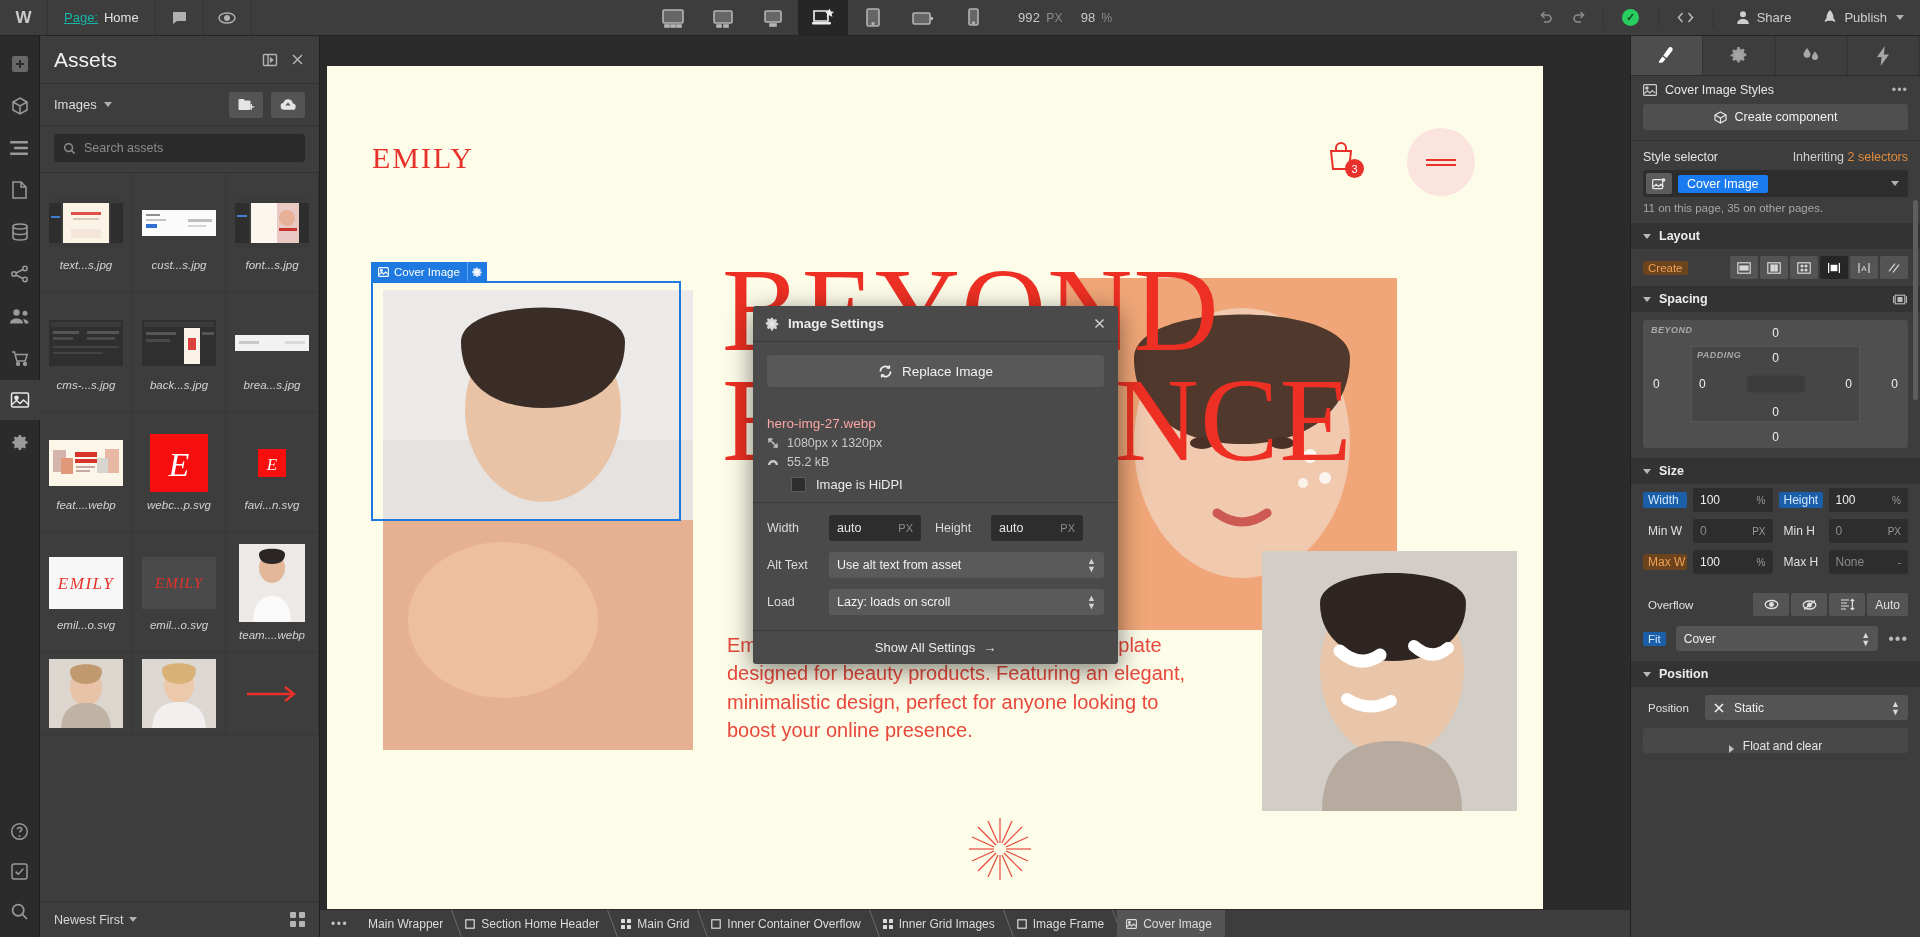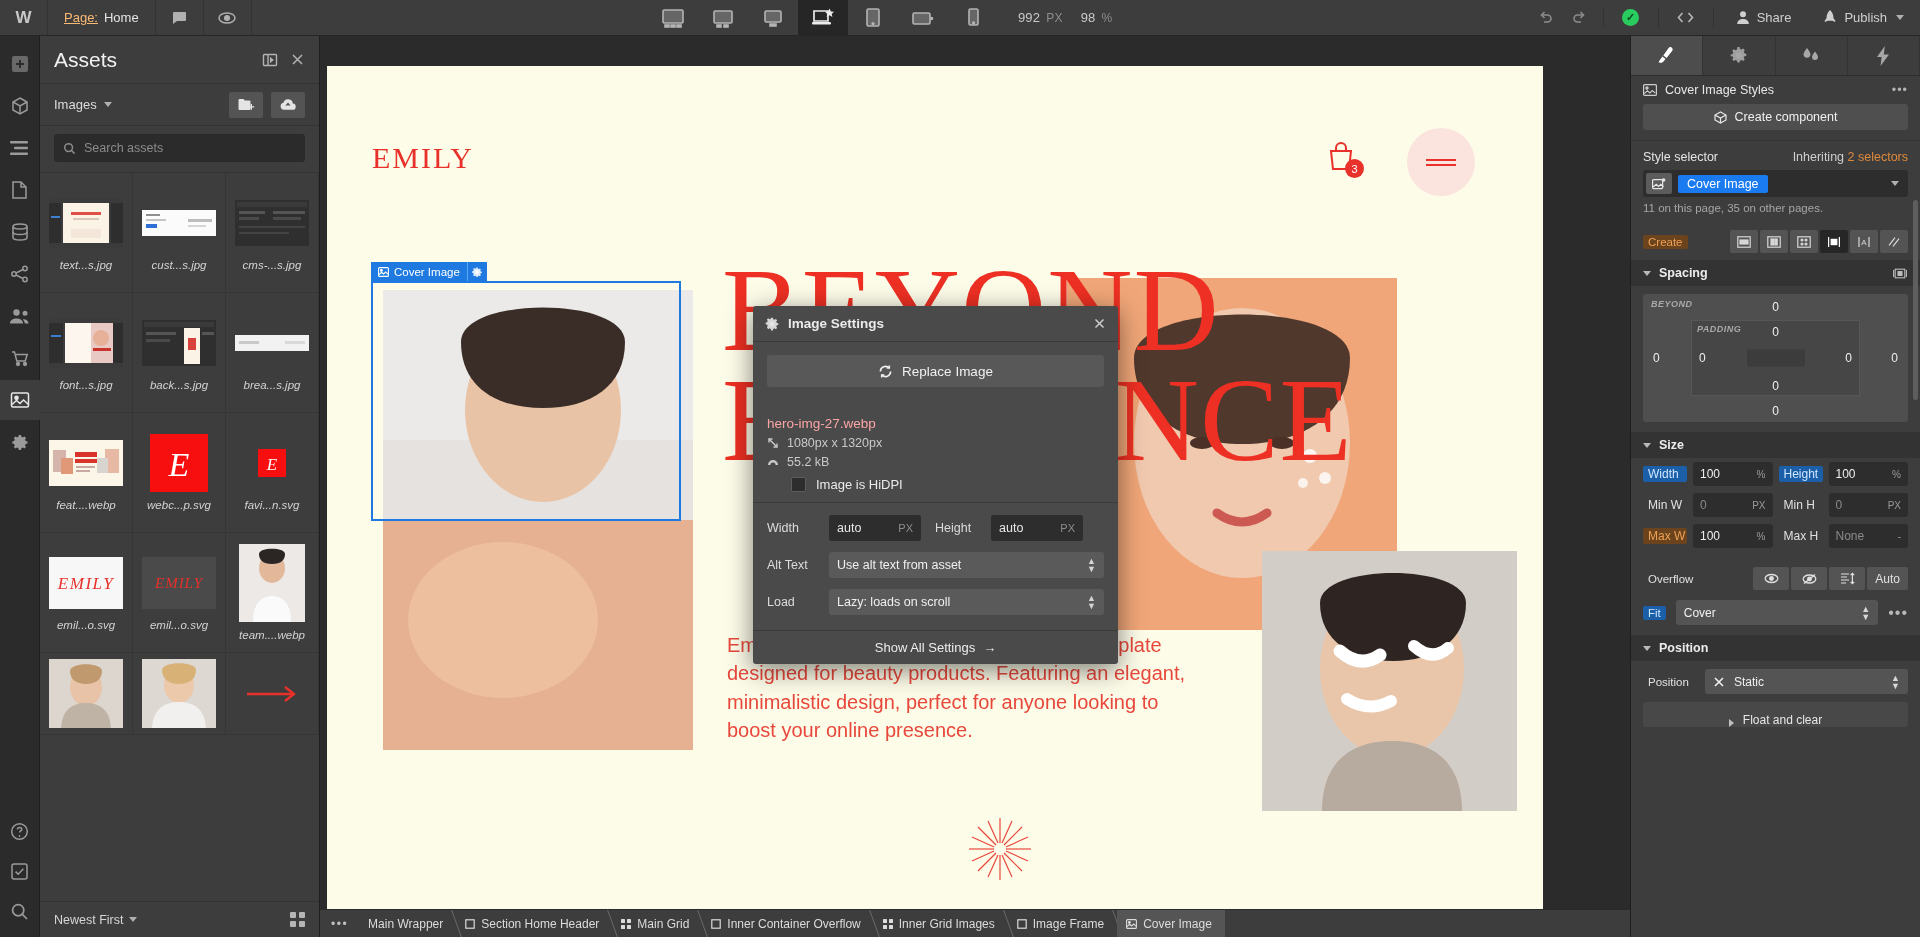--- a/index.html
+++ b/index.html
@@ -18,21 +18,21 @@
     border-bottom: 1px solid #262626; flex: 0 0 36px;
   }
   .tb-logo {
     width: 48px; display: flex; align-items: center; justify-content: center;
     color: #c8c8c8; font-size: 17px; font-weight: 700; border-right: 1px solid #333;
   }
   .tb-page {
     display: flex; align-items: center; gap: 6px; padding: 0 16px;
     font-size: 13px; color: #b8b8b8; border-right: 1px solid #333;
   }
-  .tb-page .pg-label { color: #fdba74; text-decoration: underline; }
+  .tb-page .pg-label { color: #14b8a6; text-decoration: underline; }
   .tb-page .pg-value { color: #e4e4e4; }
   .tb-iconbtn {
     width: 48px; display: flex; align-items: center; justify-content: center;
     border-right: 1px solid #333; color: #b0b0b0;
   }
   .tb-spacer { flex: 1 1 auto; }
   .devices { display: flex; align-items: stretch; }
   .dev {
     width: 50px; display: flex; align-items: center; justify-content: center;
     color: #b4b4b4;
@@ -642,48 +642,48 @@
                 <rect x="4" y="9" width="20" height="2" fill="#c4c4c4"></rect>
                 <rect x="4" y="14" width="11" height="4" fill="#2f6fd6"></rect>
                 <rect x="46" y="9" width="24" height="3" fill="#bdbdbd"></rect>
                 <rect x="46" y="15" width="18" height="2" fill="#d5d5d5"></rect>
               </svg>
           </div>
           <div class="asset-name">cust...s.jpg</div>
         </div>
         <div class="asset-cell">
           <div class="asset-thumb">
+            <svg width="74" height="50" viewBox="0 0 74 50">
+                <rect width="74" height="50" fill="#3b3b3b"></rect>
+                <rect x="0" y="5" width="14" height="40" fill="#2e2e2e"></rect>
+                <rect x="2" y="17" width="10" height="2" fill="#3d7fd0"></rect>
+                <rect x="16" y="5" width="26" height="40" fill="#fdf6ee"></rect>
+                <rect x="42" y="5" width="22" height="40" fill="#e8c9c4"></rect>
+                <circle cx="52" cy="20" r="8" fill="#e7b098"></circle>
+                <rect x="44" y="30" width="18" height="3" fill="#c8342c"></rect>
+                <rect x="64" y="5" width="10" height="40" fill="#2e2e2e"></rect>
+              </svg>
+          </div>
+          <div class="asset-name">font...s.jpg</div>
+        </div>
+
+        <div class="asset-cell">
+          <div class="asset-thumb">
             <svg width="74" height="46" viewBox="0 0 74 46">
                 <rect width="74" height="46" fill="#2f2f2f"></rect>
                 <rect x="2" y="2" width="70" height="5" fill="#3a3a3a"></rect>
                 <rect x="4" y="11" width="26" height="3" fill="#555"></rect>
                 <rect x="4" y="17" width="20" height="3" fill="#4a4a4a"></rect>
                 <rect x="38" y="11" width="32" height="3" fill="#555"></rect>
                 <rect x="38" y="17" width="28" height="3" fill="#4a4a4a"></rect>
                 <rect x="4" y="26" width="66" height="2" fill="#434343"></rect>
                 <rect x="4" y="32" width="50" height="2" fill="#434343"></rect>
               </svg>
           </div>
           <div class="asset-name">cms-...s.jpg</div>
-        </div>
-
-        <div class="asset-cell">
-          <div class="asset-thumb">
-            <svg width="74" height="50" viewBox="0 0 74 50">
-                <rect width="74" height="50" fill="#3b3b3b"></rect>
-                <rect x="0" y="5" width="14" height="40" fill="#2e2e2e"></rect>
-                <rect x="2" y="17" width="10" height="2" fill="#3d7fd0"></rect>
-                <rect x="16" y="5" width="26" height="40" fill="#fdf6ee"></rect>
-                <rect x="42" y="5" width="22" height="40" fill="#e8c9c4"></rect>
-                <circle cx="52" cy="20" r="8" fill="#e7b098"></circle>
-                <rect x="44" y="30" width="18" height="3" fill="#c8342c"></rect>
-                <rect x="64" y="5" width="10" height="40" fill="#2e2e2e"></rect>
-              </svg>
-          </div>
-          <div class="asset-name">font...s.jpg</div>
         </div>
         <div class="asset-cell">
           <div class="asset-thumb">
             <svg width="74" height="46" viewBox="0 0 74 46">
                 <rect width="74" height="46" fill="#2f2f2f"></rect>
                 <rect x="2" y="2" width="70" height="5" fill="#3a3a3a"></rect>
                 <rect x="42" y="8" width="16" height="36" fill="#fbf4e6"></rect>
                 <rect x="46" y="18" width="8" height="12" fill="#d8423a"></rect>
                 <rect x="4" y="12" width="30" height="3" fill="#555"></rect>
                 <rect x="4" y="19" width="24" height="3" fill="#4a4a4a"></rect>
@@ -1135,20 +1135,24 @@
               <rect x=".6" y="1.6" width="10" height="9" rx="1"></rect>
               <path d="M1.2 9l3-2.6 2.4 2 2.2-2.2 2.8 2.4"></path>
               <circle cx="11.6" cy="2" r="1.8" fill="currentColor" stroke="none"></circle>
             </svg>
         </span>
         <span class="sel-tag">Cover Image</span>
         <span class="sel-caret caret"></span>
       </div>
       <div class="sel-note">11 on this page, 35 on other pages.</div>
 
+      <div class="section-bar">
+        <span class="tri"></span>
+        <span>Layout</span>
+      </div>
       <div class="prop-row">
         <span class="ptag orange">Create</span>
         <span class="seg">
           <span class="s">
             <svg width="14" height="12" viewBox="0 0 14 12" fill="none" stroke="currentColor" stroke-width="1.2">
                 <rect x=".8" y=".8" width="12.4" height="10.4"></rect>
                 <rect x="3" y="4" width="8" height="4" fill="currentColor"></rect>
               </svg>
           </span>
           <span class="s">

